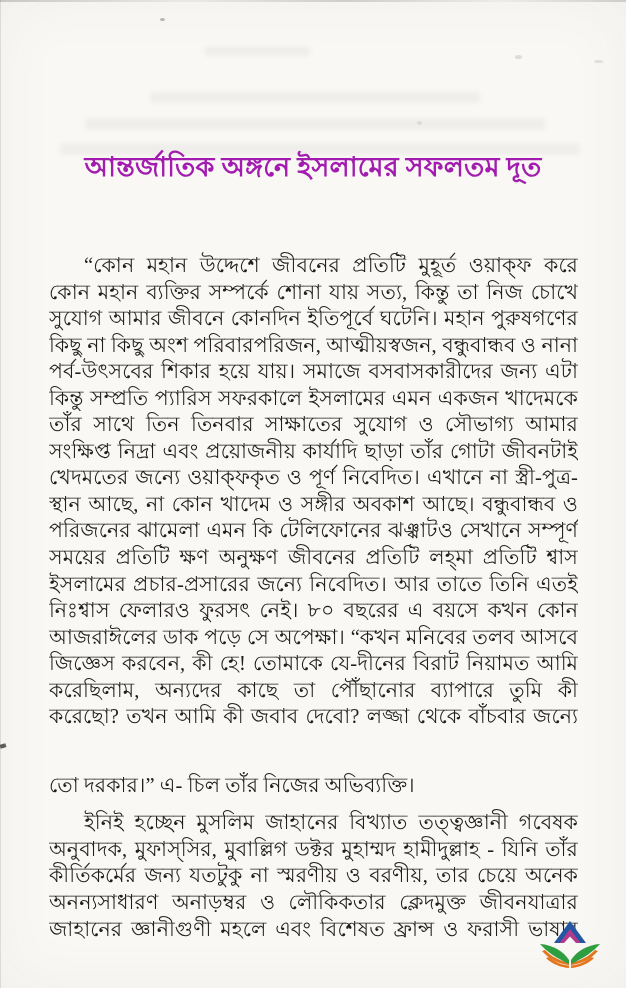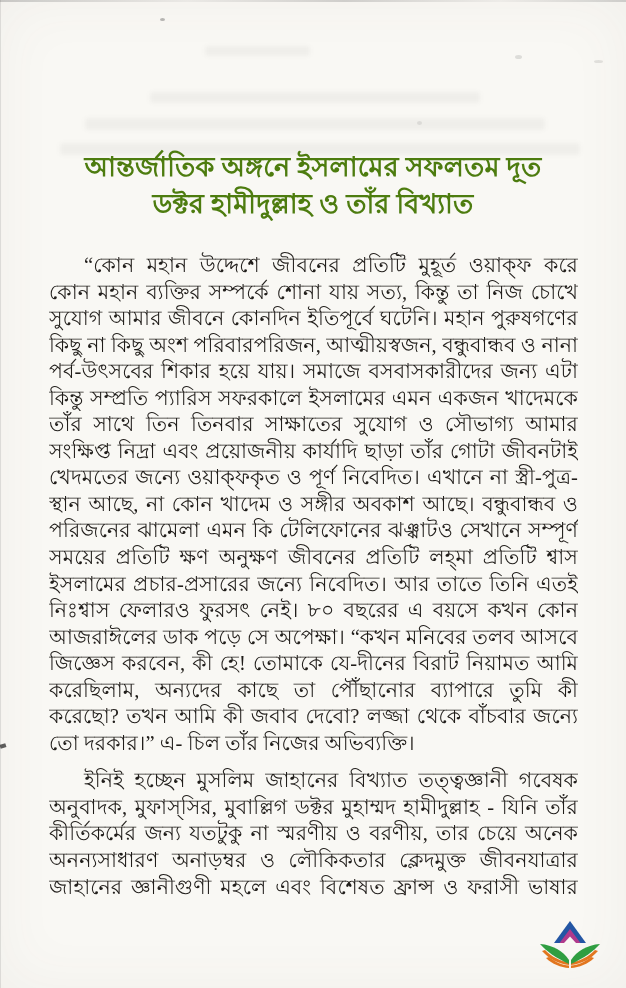--- a/index.html
+++ b/index.html
@@ -24,36 +24,36 @@
   .g2{left:85px;top:118px;width:460px;height:12px;}
   .g3{left:60px;top:143px;width:520px;height:12px;}
   .speck{position:absolute;background:rgba(60,60,60,.35);border-radius:50%;}
   .s1{left:160px;top:18px;width:5px;height:3px;}
   .s2{left:515px;top:55px;width:7px;height:4px;opacity:.4;}
   .s3{left:594px;top:60px;width:9px;height:3px;opacity:.35;}
   .s4{left:417px;top:121px;width:5px;height:4px;opacity:.3;}
 
   .title{
     position:absolute;top:149px;left:0;right:0;
-    text-align:center;color:#4d7c0f;font-weight:700;
+    text-align:center;color:#a21caf;font-weight:700;
     font-size:27px;line-height:37px;letter-spacing:.2px;
   }
   .title div{white-space:nowrap;}
 
   .bodytext{
     position:absolute;top:252px;left:49px;width:529px;color:#201d1a;
   }
   .para+.para{margin-top:11px;}
   .line{
     height:26.55px;line-height:26.55px;font-size:20.5px;
     text-align:justify;text-align-last:justify;overflow:hidden;
     letter-spacing:.1px;
   }
   .line.first{padding-left:35px;}
-  .line.last{text-align-last:left;}
+  .line.last{text-align-last:left;margin-top:42px;}
 
   .logo{position:absolute;left:539px;top:920px;width:62px;height:58px;}
 </style>
 </head>
 <body>
 
 <div class="page">
 
   <div class="edge-top"></div>
   <div class="edge-left"></div>
@@ -63,21 +63,20 @@
   <div class="ghost g1"></div>
   <div class="ghost g2"></div>
   <div class="ghost g3"></div>
   <div class="speck s1"></div>
   <div class="speck s2"></div>
   <div class="speck s3"></div>
   <div class="speck s4"></div>
 
   <div class="title">
     <div>আন্তর্জাতিক অঙ্গনে ইসলামের সফলতম দূত</div>
-    <div>ডক্টর হামীদুল্লাহ ও তাঁর বিখ্যাত</div>
   </div>
 
   <div class="bodytext">
       <div class="para">
         <div class="line first">“কোন মহান উদ্দেশে জীবনের প্রতিটি মুহূর্ত ওয়াক্‌ফ করে দেয়ার কথা কোন</div>
         <div class="line">কোন মহান ব্যক্তির সম্পর্কে শোনা যায় সত্য, কিন্তু তা নিজ চোখে প্রত্যক্ষ করার</div>
         <div class="line">সুযোগ আমার জীবনে কোনদিন ইতিপূর্বে ঘটেনি। মহান পুরুষগণের জীবনের</div>
         <div class="line">কিছু না কিছু অংশ পরিবারপরিজন, আত্মীয়স্বজন, বন্ধুবান্ধব ও নানা সামাজিক</div>
         <div class="line">পর্ব-উৎসবের শিকার হয়ে যায়। সমাজে বসবাসকারীদের জন্য এটা অপরিহার্য।</div>
         <div class="line">কিন্তু সম্প্রতি প্যারিস সফরকালে ইসলামের এমন একজন খাদেমকে দেখার এবং</div>

